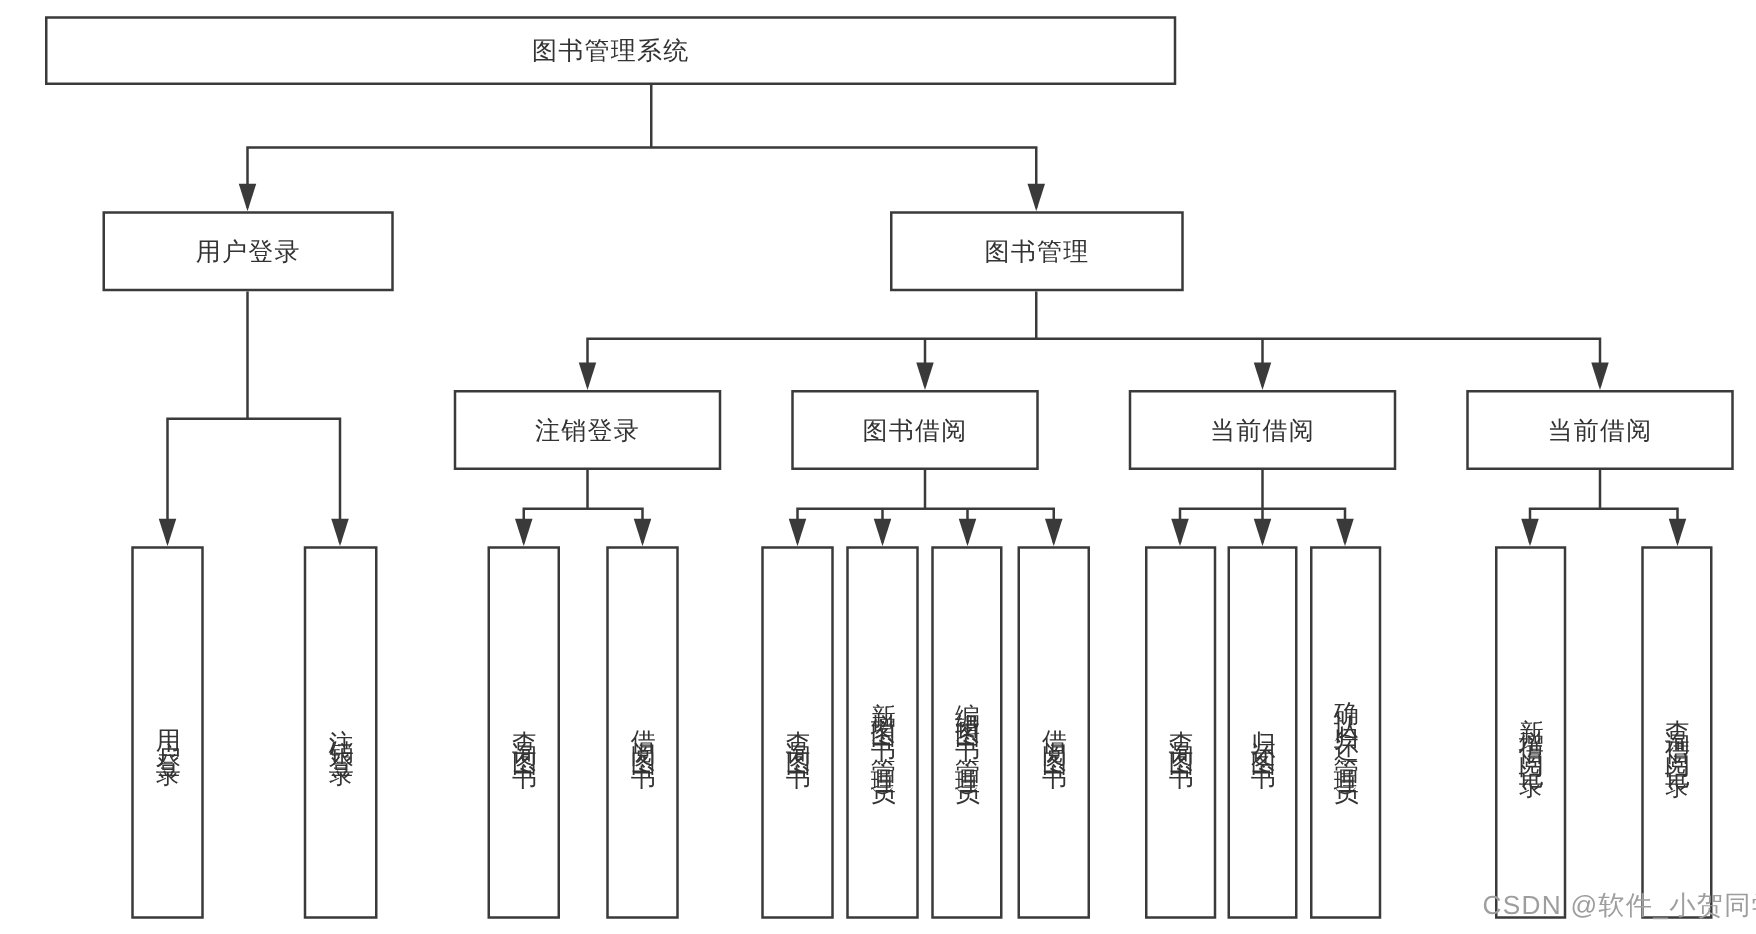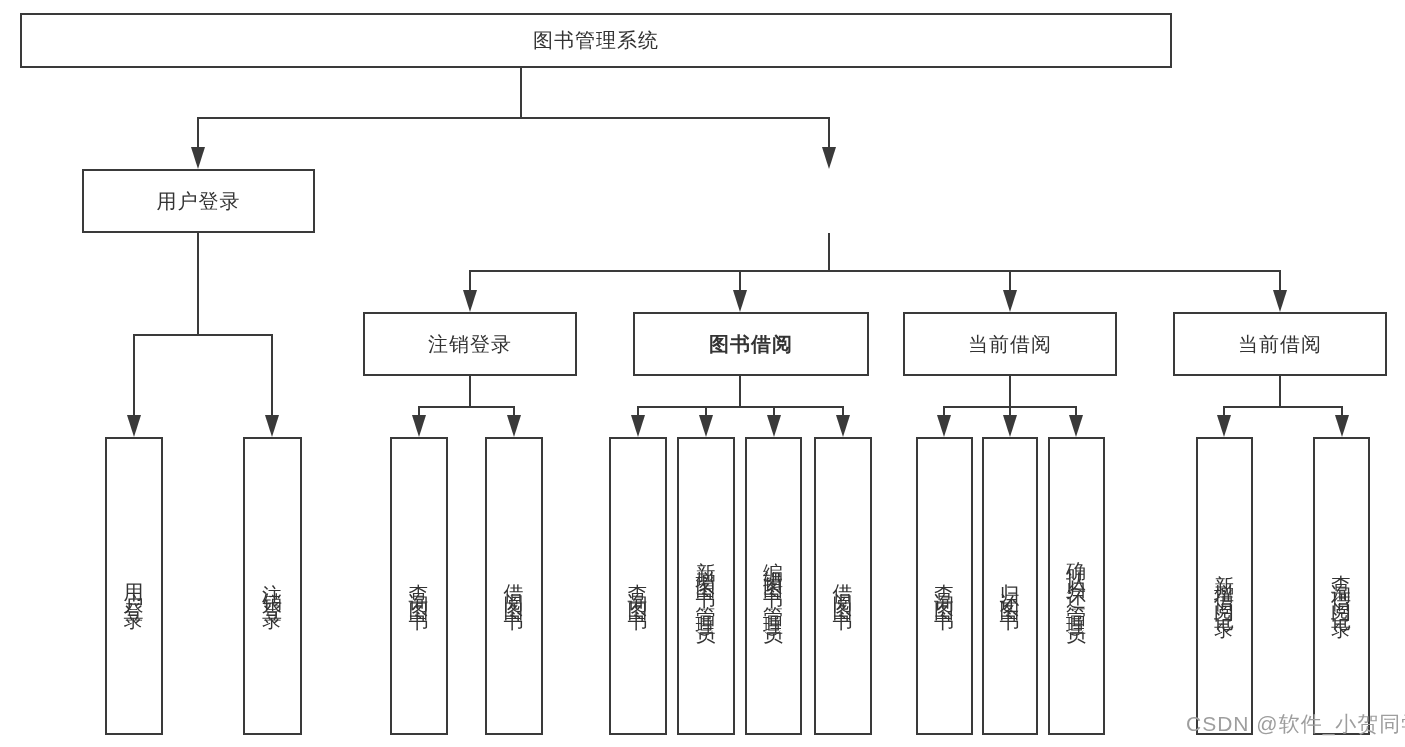--- a/index.html
+++ b/index.html
@@ -87,26 +87,27 @@
       <polygon points="774,437 767,415 781,415"></polygon>
       <polygon points="843,437 836,415 850,415"></polygon>
       <polygon points="944,437 937,415 951,415"></polygon>
       <polygon points="1010,437 1003,415 1017,415"></polygon>
       <polygon points="1076,437 1069,415 1083,415"></polygon>
       <polygon points="1224,437 1217,415 1231,415"></polygon>
       <polygon points="1342,437 1335,415 1349,415"></polygon>
     </g>
   </svg>
 
-  <div class="node hnode" style="left:20px; top:13px; width:1152px; height:55px;">图书管理系统</div>
+  <div class="node hnode" style="left:36px; top:13px; width:905px; height:55px;">图书管理系统</div>
 
   <div class="node hnode" style="left:82px; top:169px; width:233px; height:64px;">用户登录</div>
+  <div class="node hnode" style="left:712px; top:169px; width:235px; height:64px;">图书管理</div>
 
   <div class="node hnode" style="left:363px; top:312px; width:214px; height:64px;">注销登录</div>
-  <div class="node hnode" style="left:633px; top:312px; width:236px; height:64px;font-weight:bold;">图书借阅</div>
+  <div class="node hnode" style="left:633px; top:312px; width:198px; height:64px;">图书借阅</div>
   <div class="node hnode" style="left:903px; top:312px; width:214px; height:64px;">当前借阅</div>
   <div class="node hnode" style="left:1173px; top:312px; width:214px; height:64px;">当前借阅</div>
 
   <div class="node vnode" style="left:105px; top:437px; width:58px; height:298px;">用户登录</div>
   <div class="node vnode" style="left:243px; top:437px; width:59px; height:298px;">注销登录</div>
 
   <div class="node vnode" style="left:390px; top:437px; width:58px; height:298px;">查询图书</div>
   <div class="node vnode" style="left:485px; top:437px; width:58px; height:298px;">借阅图书</div>
 
   <div class="node vnode" style="left:609px; top:437px; width:58px; height:298px;">查询图书</div>

